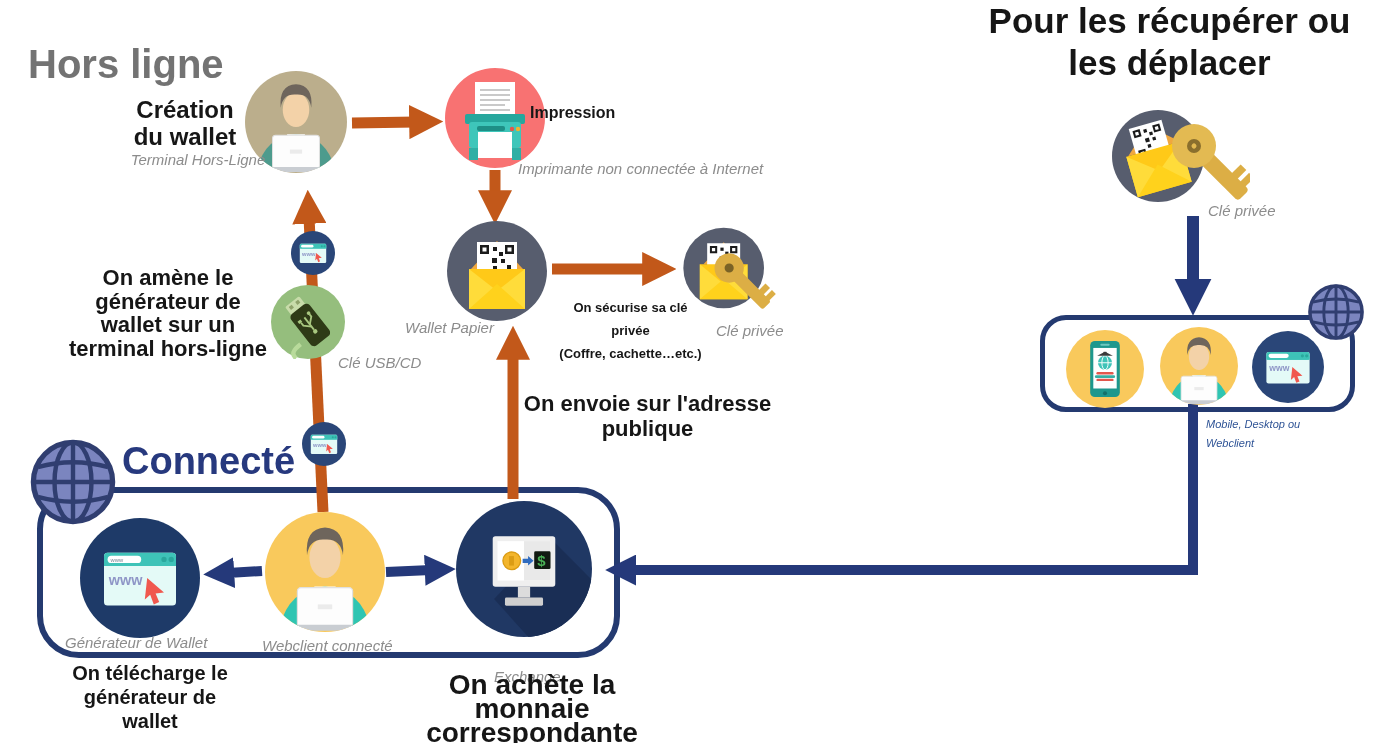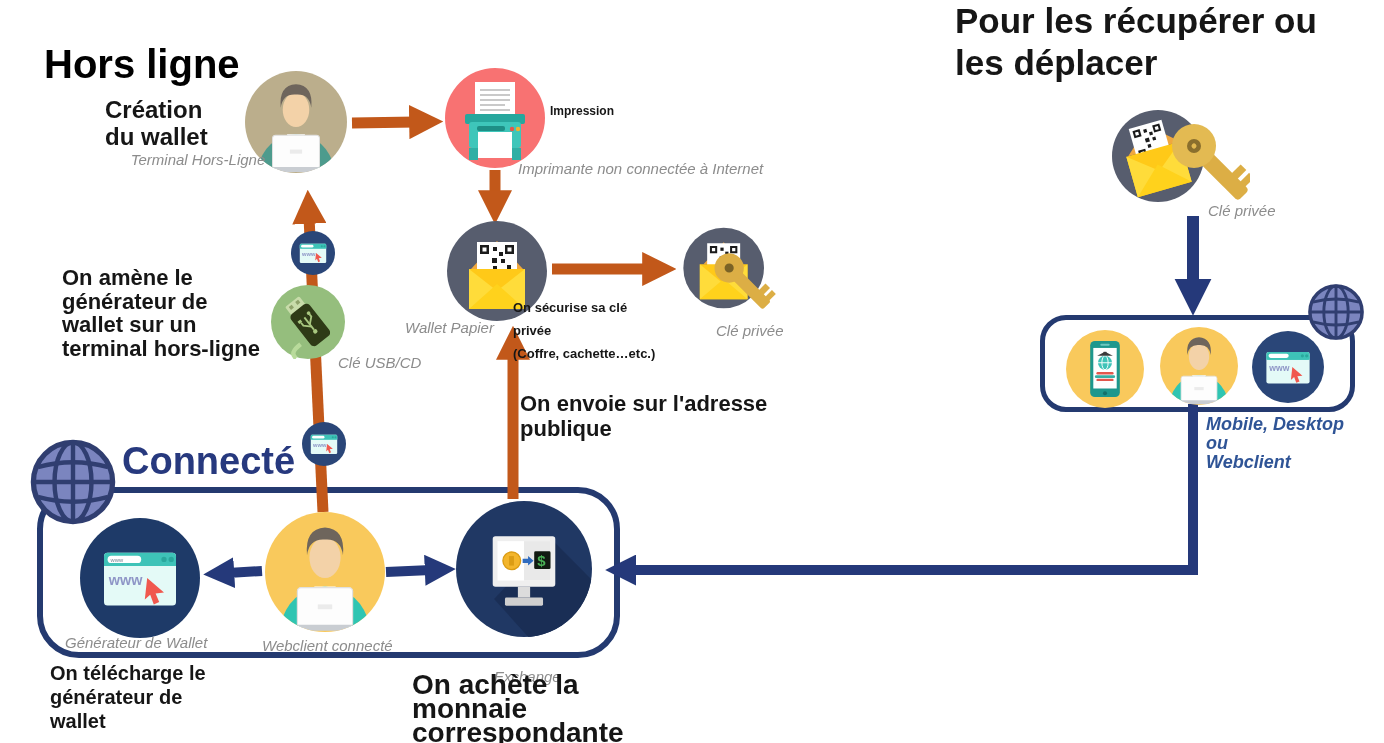--- a/index.html
+++ b/index.html
@@ -1,22 +1,22 @@
 <!DOCTYPE html>
 <html><head>
 <meta charset="utf-8">
 <style>
   html,body{margin:0;padding:0;background:#fff;}
   #stage{position:relative;width:1384px;height:743px;background:#fff;overflow:hidden;
          font-family:"Liberation Sans","DejaVu Sans",sans-serif;}
   .abs{position:absolute;}
-  .label{font-weight:bold;color:#161616;white-space:pre-line;}
+  .label{font-weight:bold;color:#161616;text-align:center;white-space:pre-line;}
   .cap{font-style:italic;color:#8C8C8C;white-space:pre-line;font-size:15px;}
-  .capblue{font-style:italic;color:#2F5496;white-space:pre-line;font-size:18px;line-height:19px;font-weight:bold;}
-  .sect-orange{font-weight:bold;color:#000000;margin-left:16px;}
+  .capblue{font-style:italic;color:#2F5496;white-space:pre-line;font-size:11px;line-height:19px;}
+  .sect-orange{font-weight:bold;color:#737373;}
   .sect-navy{font-weight:bold;color:#27397E;}
   .box{position:absolute;border:6px solid #243A70;border-radius:42px;background:transparent;}
   svg{display:block;}
 </style>
 </head>
 <body>
 
 <div id="stage">
 
   <div class="box" style="left:37px;top:487px;width:571px;height:159px;"></div>
@@ -332,21 +332,21 @@
     <text x="24" y="56" font-size="12" font-weight="bold" fill="#8F96C7">www</text>
     <polygon points="56,50 70,62 63,63 66,70 61.5,72 58.5,64 54,68" fill="#F0584E"></polygon>
   </svg>
 
   <div class="abs sect-orange" style="left:28px;top:42px;font-size:40px;">Hors ligne</div>
 
   <div class="abs label" style="left:105px;top:96px;width:160px;font-size:24px;line-height:27px;">Création
 du wallet</div>
   <div class="abs cap" style="left:118px;top:151px;width:160px;text-align:center;">Terminal Hors-Ligne</div>
 
-  <div class="abs label" style="left:550px;top:104px;font-size:12px;">Impression</div>
+  <div class="abs label" style="left:530px;top:104px;font-size:16px;">Impression</div>
   <div class="abs cap" style="left:518px;top:160px;white-space:nowrap;">Imprimante non connectée à Internet</div>
 
   <div class="abs cap" style="left:405px;top:319px;">Wallet Papier</div>
   <div class="abs label" style="left:513px;top:296px;width:235px;font-size:13px;line-height:23px;">On sécurise sa clé
 privée
 (Coffre, cachette…etc.)</div>
   <div class="abs cap" style="left:716px;top:322px;">Clé privée</div>
 
   <div class="abs label" style="left:62px;top:266px;width:212px;font-size:22px;line-height:23.5px;">On amène le
 générateur de

